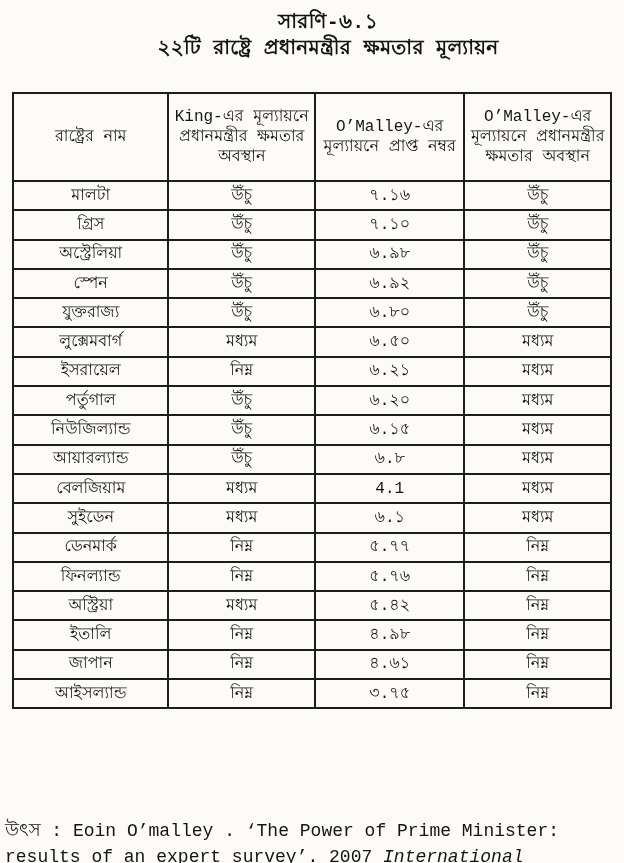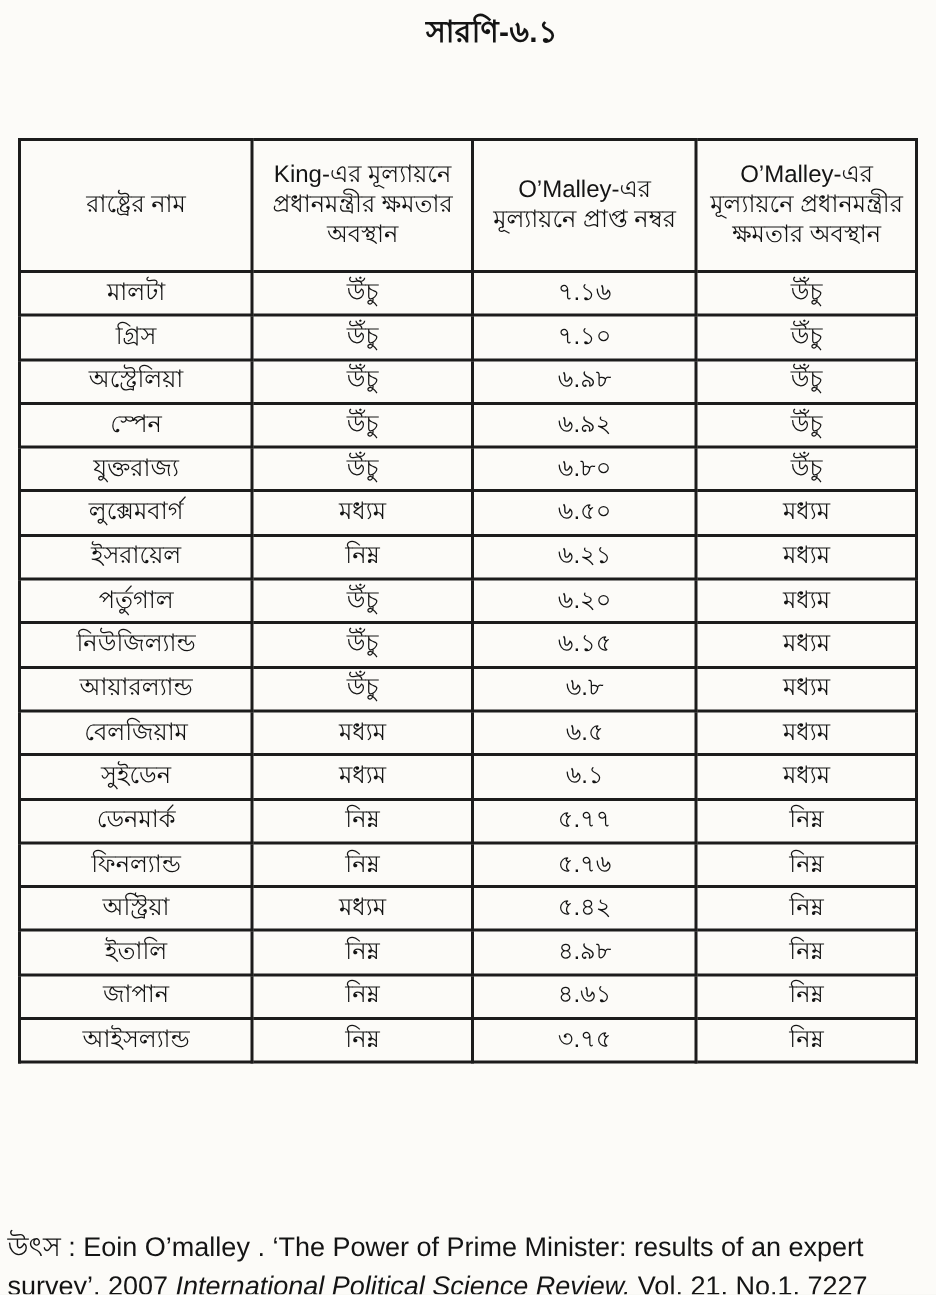--- a/index.html
+++ b/index.html
@@ -7,21 +7,21 @@
     padding: 0;
     background: #f6f5f2;
   }
   .page {
     position: relative;
     width: 624px;
     height: 863px;
     margin: 0 auto;
     background: #fcfbf8;
     color: #141414;
-    font-family: Liberation Sans, sans-serif;
+    font-family: Liberation Mono, monospace;
     overflow: hidden;
     box-sizing: border-box;
     padding-left: 32px;
   }
   .titles {
     text-align: center;
     padding-top: 10px;
   }
   .title {
     font-size: 20px;
@@ -80,20 +80,21 @@
     font-style: italic;
   }
 </style>
 </head>
 <body>
 
 <div class="page">
 
   <div class="titles">
     <div class="title">সারণি-৬.১</div>
+    <div class="subtitle">২২টি রাষ্ট্রে প্রধানমন্ত্রীর ক্ষমতার মূল্যায়ন</div>
   </div>
 
   <table class="data-table">
     <colgroup>
       <col class="c1">
         <col class="c2">
         <col class="c3">
         <col class="c4">
     </colgroup>
     <thead>
@@ -161,21 +162,21 @@
         </tr>
         <tr>
           <td>আয়ারল্যান্ড</td>
           <td>উঁচু</td>
           <td>৬.৮</td>
           <td>মধ্যম</td>
         </tr>
         <tr>
           <td>বেলজিয়াম</td>
           <td>মধ্যম</td>
-          <td>৬.৫</td>
+          <td>4.1</td>
           <td>মধ্যম</td>
         </tr>
         <tr>
           <td>সুইডেন</td>
           <td>মধ্যম</td>
           <td>৬.১</td>
           <td>মধ্যম</td>
         </tr>
         <tr>
           <td>ডেনমার্ক</td>

